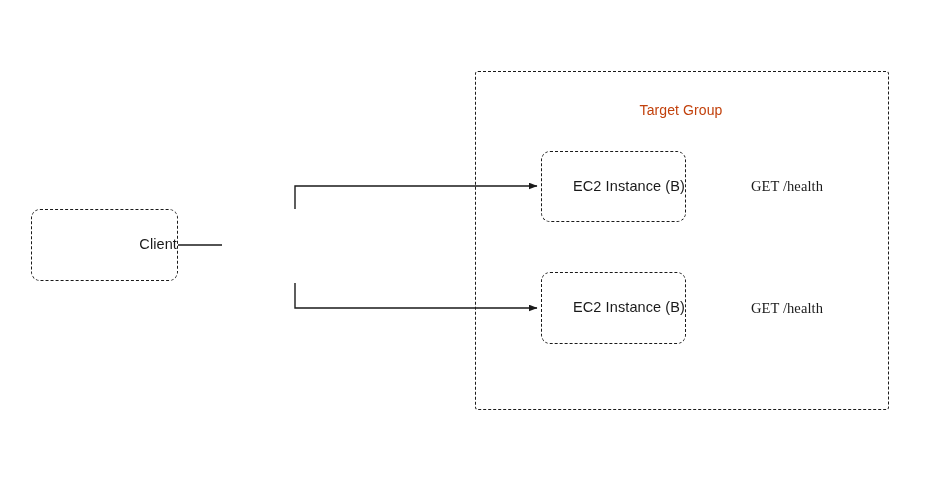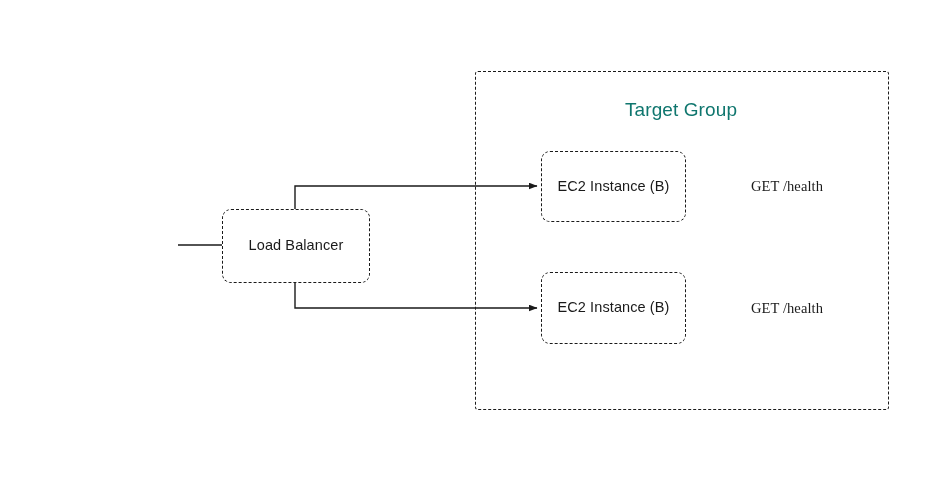--- a/index.html
+++ b/index.html
@@ -25,40 +25,40 @@
     height: 492px;
   }
   .node {
     position: absolute;
     box-sizing: border-box;
     border: 1.3px dashed #1a1a1a;
     border-radius: 9px;
     background: transparent;
     display: flex;
     align-items: center;
-    justify-content: center;
+    justify-content: flex-end;
   }
   .node-label {
     font-size: 14.5px;
     color: #1a1a1a;
     line-height: 1.2;
     white-space: nowrap;
     letter-spacing: 0.1px;
   }
   .group {
     position: absolute;
     box-sizing: border-box;
     border: 1.3px dashed #1a1a1a;
     border-radius: 3px;
     background: transparent;
   }
   .group-label {
     position: absolute;
-    font-size: 19px;
-    color: #0f766e;
+    font-size: 14px;
+    color: #c2410c;
     white-space: nowrap;
     transform: translate(-50%, -50%);
     letter-spacing: 0.1px;
   }
   .free-label {
     position: absolute;
     font-size: 14.5px;
     color: #1a1a1a;
     white-space: nowrap;
     transform: translate(-50%, -50%);
@@ -81,24 +81,24 @@
     <line x1="178" y1="245" x2="222" y2="245" stroke="#1a1a1a" stroke-width="1.4"></line>
 
     <path d="M 295 209 L 295 186 L 537 186" fill="none" stroke="#1a1a1a" stroke-width="1.4" marker-end="url(#arrowhead)"></path>
 
     <path d="M 295 283 L 295 308 L 537 308" fill="none" stroke="#1a1a1a" stroke-width="1.4" marker-end="url(#arrowhead)"></path>
   </svg>
 
   <div class="group" style="left:475px; top:71px; width:414px; height:339px;"></div>
   <div class="group-label" style="left:681px; top:110px;">Target Group</div>
 
+  <div class="node" style="left:31px; top:209px; width:147px; height:72px;">
+    <span class="node-label">Client</span>
+  </div>
 
-  <div class="node" style="left:222px; top:209px; width:148px; height:74px;">
-    <span class="node-label">Load Balancer</span>
-  </div>
 
   <div class="node" style="left:541px; top:151px; width:145px; height:71px;">
     <span class="node-label">EC2 Instance (B)</span>
   </div>
 
   <div class="node" style="left:541px; top:272px; width:145px; height:72px;">
     <span class="node-label">EC2 Instance (B)</span>
   </div>
 
   <div class="free-label" style="left:787px; top:186px;">GET /health</div>

